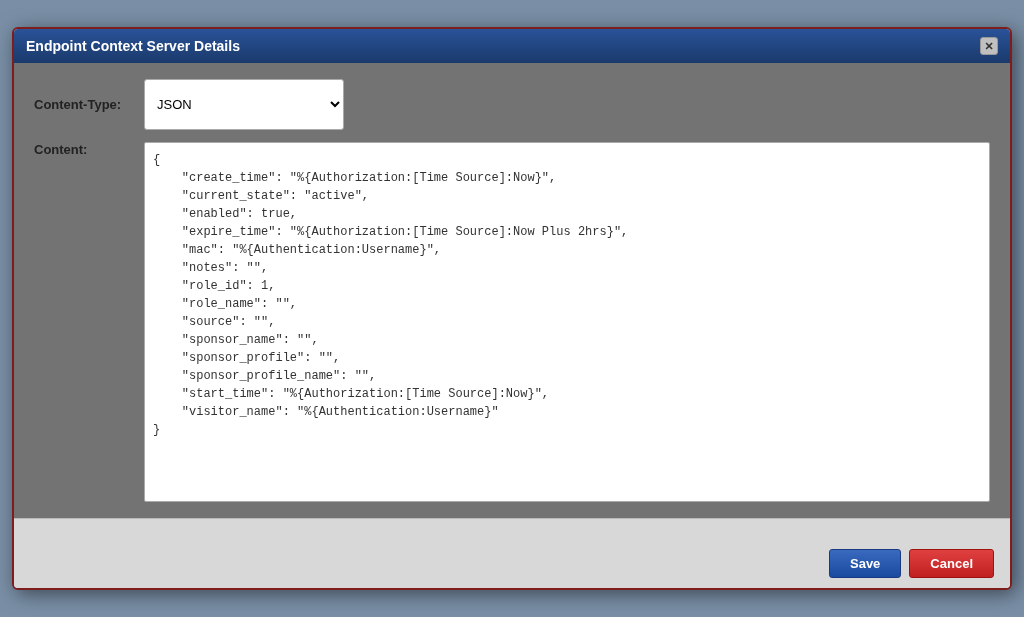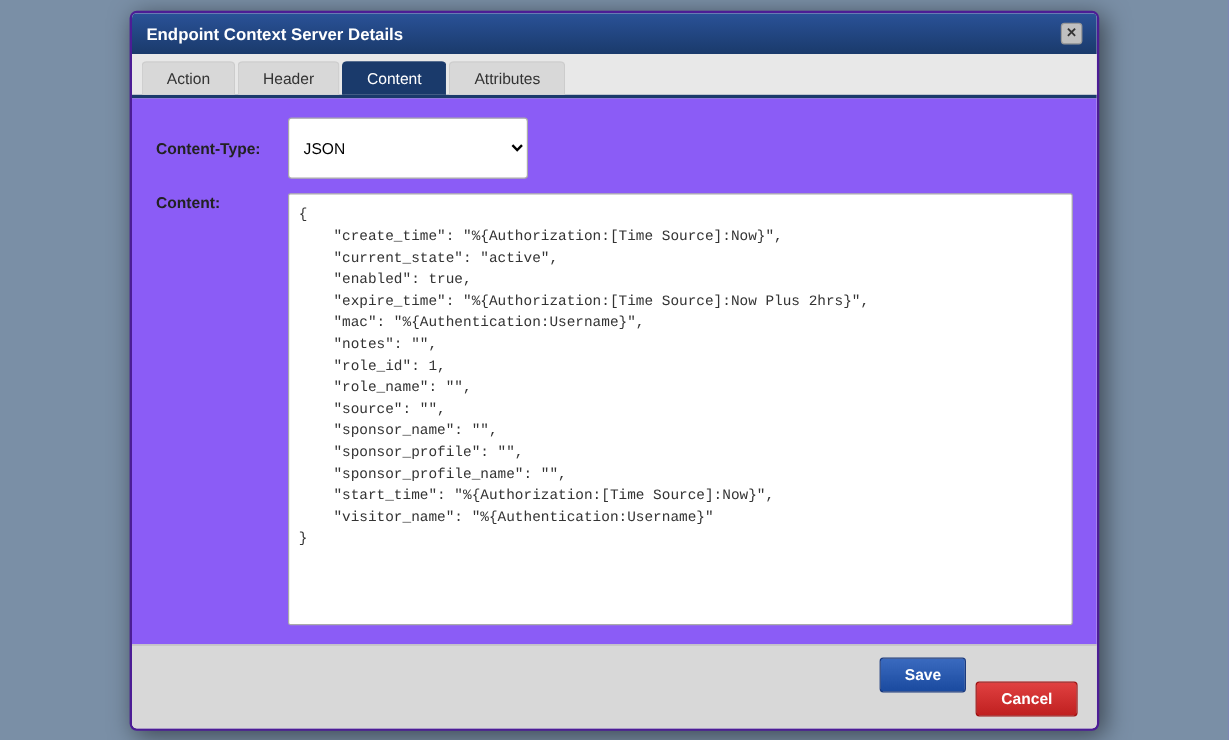--- a/index.html
+++ b/index.html
@@ -7,23 +7,23 @@
       background: #7a8fa6;
       display: flex;
       justify-content: center;
       align-items: center;
       height: 100vh;
       font-family: Arial, sans-serif;
       font-size: 13px;
     }
     .dialog {
       background: #f0f0f0;
-      border: 2px solid #4c1d95;
+      border: 2px solid #7f1d1d;
       border-radius: 6px;
-      width: 808px;
+      width: 1000px;
       box-shadow: 4px 4px 20px rgba(0,0,0,0.5);
       overflow: hidden;
     }
     .title-bar {
       background: linear-gradient(to bottom, #2a5298, #1a3a6b);
       color: white;
       padding: 8px 12px;
       font-size: 14px;
       font-weight: bold;
       display: flex;
@@ -60,21 +60,21 @@
       color: #333;
       font-size: 13px;
     }
     .tab.active {
       background: #1a3a6b;
       color: white;
       border-color: #1a3a6b;
     }
     .content-area {
       padding: 16px 20px;
-      background: #8b5cf6;
+      background: #737373;
     }
     .form-row {
       display: flex;
       align-items: center;
       margin-bottom: 12px;
     }
     .form-label {
       width: 110px;
       font-weight: bold;
       color: #222;
@@ -106,21 +106,21 @@
       line-height: 1.5;
       border-radius: 2px;
     }
     .footer {
       background: #d8d8d8;
       border-top: 1px solid #bbb;
       padding: 10px 16px;
       display: flex;
       justify-content: flex-end;
       gap: 8px;
-      align-items: flex-start;
+      align-items: flex-end;
     }
     .btn-save {
       background: linear-gradient(to bottom, #3a6abf, #1a4a9f);
       color: white;
       border: 1px solid #1a3a7f;
       padding: 6px 20px;
       border-radius: 3px;
       cursor: pointer;
       font-size: 13px;
       font-weight: bold;
@@ -139,26 +139,20 @@
   </style>
 </head>
 <body>
 
 <div class="dialog">
   <div class="title-bar">
     <span>Endpoint Context Server Details</span>
     <div class="close-btn">✕</div>
   </div>
 
-  <div class="tabs">
-    <div class="tab">Action</div>
-    <div class="tab">Header</div>
-    <div class="tab active">Content</div>
-    <div class="tab">Attributes</div>
-  </div>
 
   <div class="content-area">
     <div class="form-row">
       <div class="form-label">Content-Type:</div>
       <select>
         <option>JSON</option>
         <option>XML</option>
         <option>Text</option>
         <option>Form</option>
       </select>

